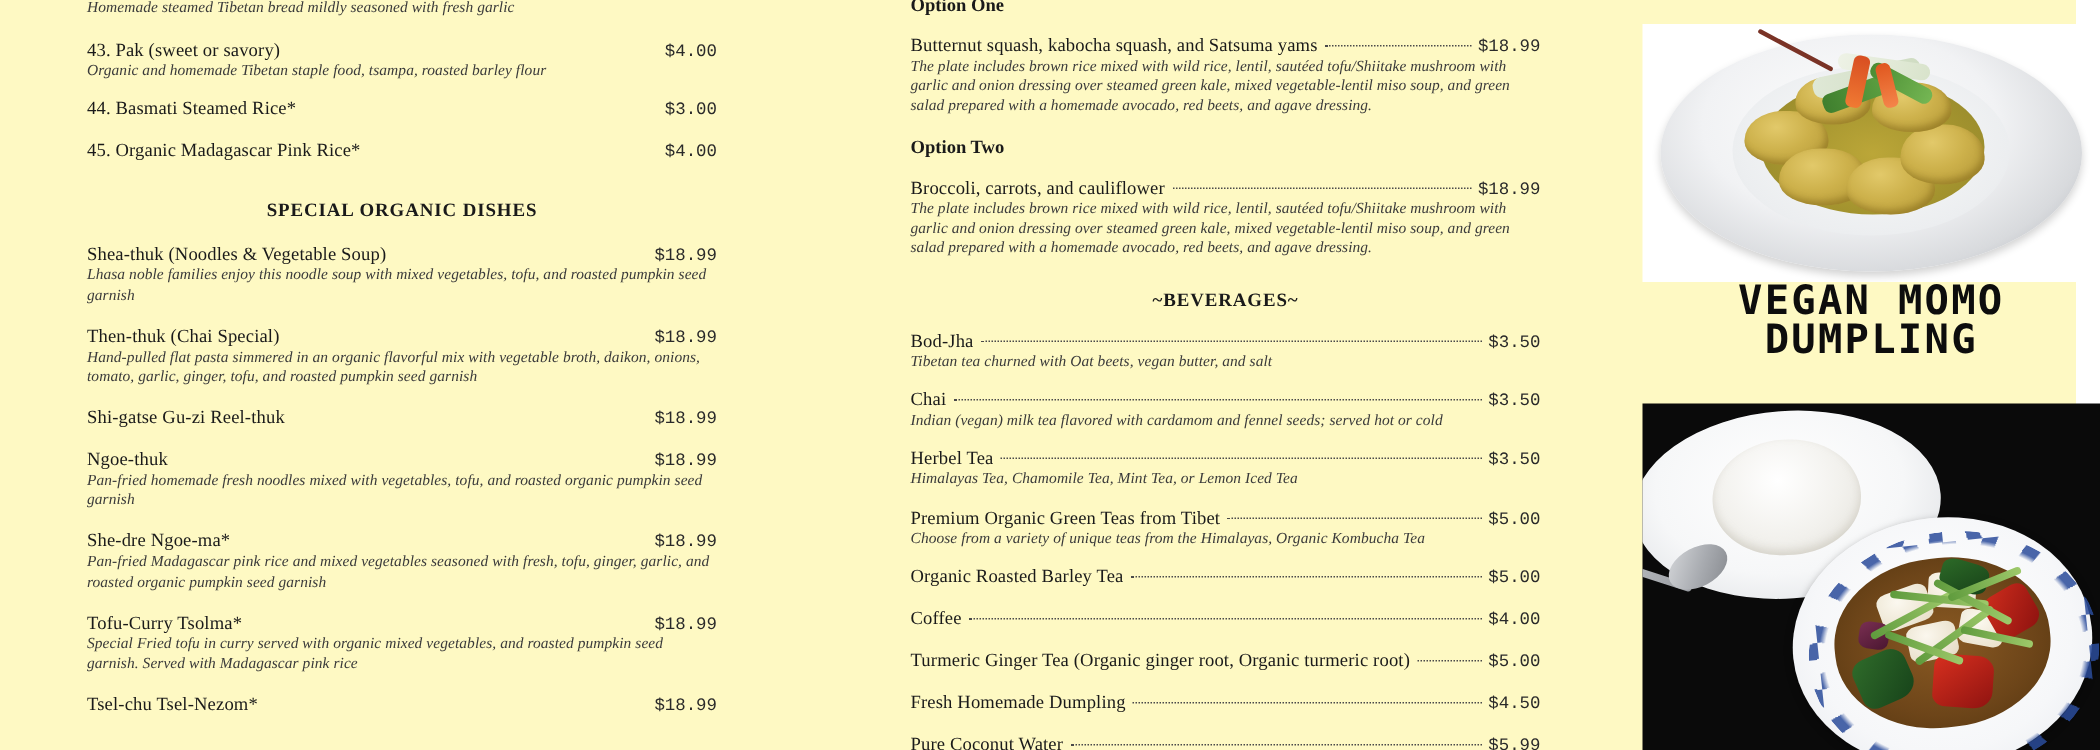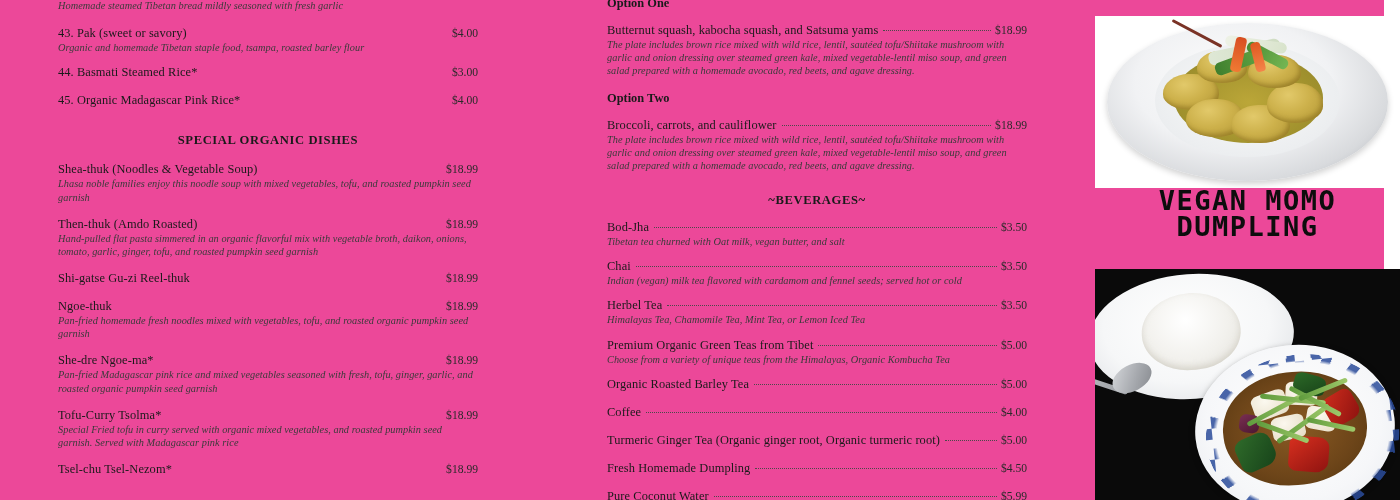--- a/index.html
+++ b/index.html
@@ -13,21 +13,21 @@
     overflow: hidden;
     font-family: "Liberation Serif", "DejaVu Serif", serif;
     color: #1a1a1a;
     position: relative;
   }
 
   .page {
     position: relative;
     width: 1384px;
     height: 500px;
-    background: #ec4899;
+    background: #fef9c3;
   }
 
   
   .col-left {
     position: absolute;
     left: 58px;
     top: 0px;
     width: 420px;
   }
   .col-right {
@@ -58,20 +58,21 @@
   .item-name {
     font-weight: normal;
     font-size: 12.4px;
     letter-spacing: 0.1px;
     white-space: nowrap;
   }
   .item-price {
     font-size: 11.6px;
     color: #2a2a2a;
     white-space: nowrap;
+    font-family: Liberation Mono, monospace;
   }
   .desc {
     font-style: italic;
     font-size: 10.3px;
     color: #3a3a3a;
     line-height: 1.28;
     letter-spacing: 0.05px;
   }
 
   
@@ -318,21 +319,21 @@
         <span class="item-name">Shea-thuk (Noodles &amp; Vegetable Soup)</span>
         <span class="item-price">$18.99</span>
       </div>
       <div class="desc">Lhasa noble families enjoy this noodle soup with mixed vegetables, tofu, and roasted pumpkin seed garnish</div>
     </div>
 
     <div class="sp10"></div>
 
     <div class="item">
       <div class="item-head">
-        <span class="item-name">Then-thuk (Amdo Roasted)</span>
+        <span class="item-name">Then-thuk (Chai Special)</span>
         <span class="item-price">$18.99</span>
       </div>
       <div class="desc">Hand-pulled flat pasta simmered in an organic flavorful mix with vegetable broth, daikon, onions, tomato, garlic, ginger, tofu, and roasted pumpkin seed garnish</div>
     </div>
 
     <div class="sp10"></div>
 
     <div class="item">
       <div class="item-head">
         <span class="item-name">Shi-gatse Gu-zi Reel-thuk</span>
@@ -417,21 +418,21 @@
     <div class="section-head">~BEVERAGES~</div>
 
     <div class="sp12"></div>
 
     <div class="item">
       <div class="item-head">
         <span class="item-name">Bod-Jha</span>
         <span class="leader"></span>
         <span class="item-price">$3.50</span>
       </div>
-      <div class="desc">Tibetan tea churned with Oat milk, vegan butter, and salt</div>
+      <div class="desc">Tibetan tea churned with Oat beets, vegan butter, and salt</div>
     </div>
 
     <div class="sp8"></div>
 
     <div class="item">
       <div class="item-head">
         <span class="item-name">Chai</span>
         <span class="leader"></span>
         <span class="item-price">$3.50</span>
       </div>

